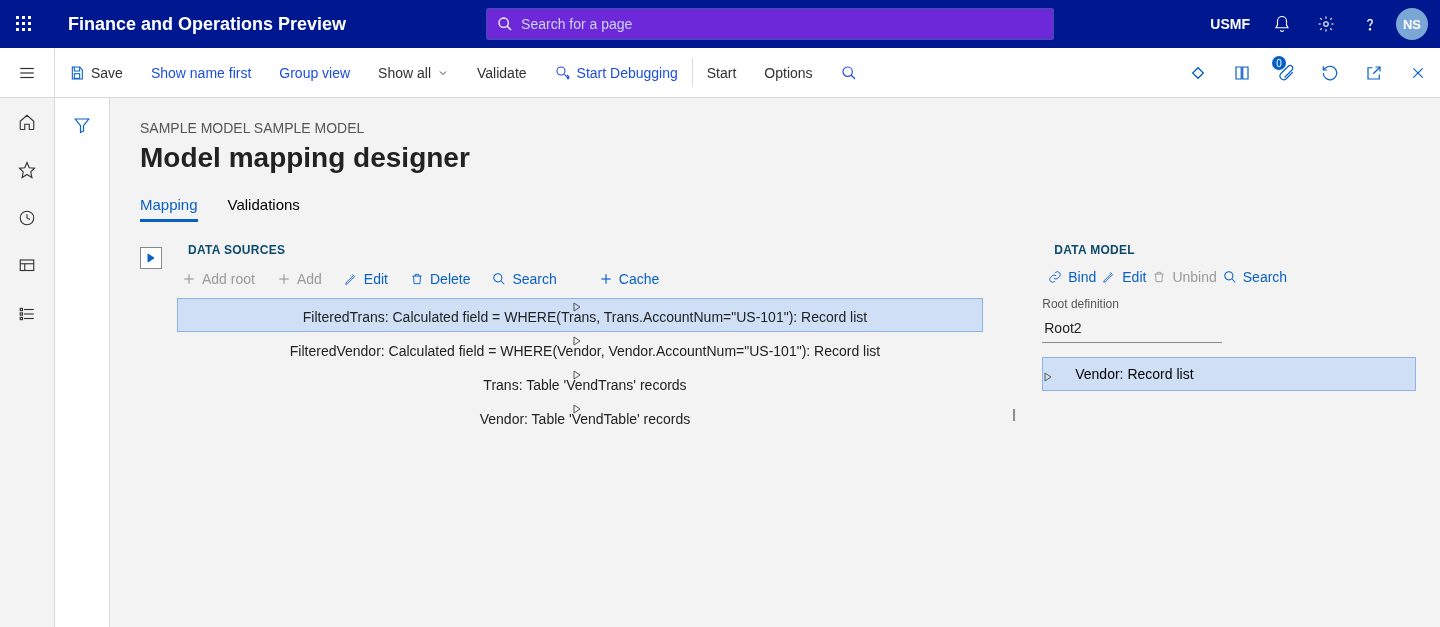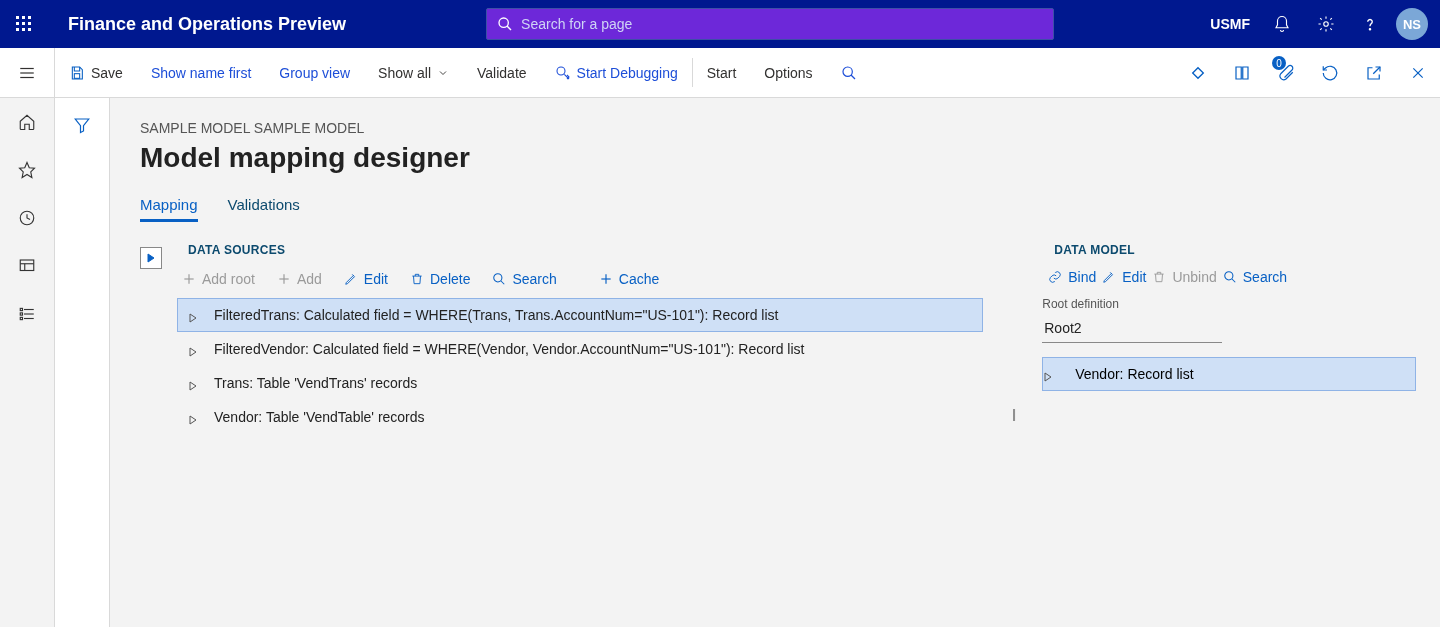--- a/index.html
+++ b/index.html
@@ -45,39 +45,39 @@
 
   
   .filtercol { position:absolute; left:55px; top:98px; width:55px; height:529px; background:#fff; border-right:1px solid #d9d9d9; display:flex; justify-content:center; padding-top:18px; }
   .filtercol svg { stroke:#0860c4; fill:none; }
 
   
   .main { position:absolute; left:110px; top:98px; right:0; bottom:0; background:#f3f3f3; padding:22px 24px 0 30px; }
   .crumb { font-size:14px; color:#555; }
   .page-title { font-size:28px; font-weight:600; margin-top:6px; color:#222; }
   .tabs { display:flex; gap:30px; margin-top:22px; border-bottom:1px solid transparent; }
-  .tab { font-size:15px; padding-bottom:6px; color:#0c4a6e; cursor:pointer; }
+  .tab { font-size:15px; padding-bottom:6px; color:#000000; cursor:pointer; }
   .tab.active { color:#0860c4; border-bottom:3px solid #0860c4; font-weight:400; }
 
   .columns { display:flex; margin-top:20px; gap:28px; align-items:flex-start; }
 
   
   .ds-panel { display:flex; align-items:flex-start; }
   .ds-handle { width:22px; height:22px; border:1px solid #888; display:flex; align-items:center; justify-content:center; margin-right:14px; margin-top:4px; background:#fff; }
   .ds-handle svg { stroke:#0860c4; fill:#0860c4; }
   .ds-body { width:808px; }
   .panel-h { font-size:12px; font-weight:700; letter-spacing:.3px; color:#0c4a6e;padding-left:12px; }
   .ds-toolbar { display:flex; gap:22px; margin:14px 0 10px 6px; align-items:center; font-size:14px; }
   .ds-btn { display:flex; align-items:center; gap:6px; cursor:pointer; }
   .ds-btn.disabled { color:#9a9a9a; }
   .ds-btn.blue { color:#0860c4; }
   .ds-btn svg { stroke:currentColor; fill:none; }
 
   .tree { border:1px solid transparent; }
-  .tree-row { display:flex; align-items:center; height:34px; font-size:14px; color:#222; padding-left:10px; border:1px solid transparent; }
+  .tree-row { display:flex; align-items:center; height:34px; font-size:14px; color:#222; padding-left:10px; border:1px solid transparent;flex-direction:column; }
   .tree-row.selected { background:#cfe0f6; border:1px solid #8fb3e6; }
   .tw { width:10px; height:10px; margin-right:16px; }
   .tw svg { stroke:#555; fill:#555; }
 
   
   .splitter { color:#888; font-size:12px; align-self:center; margin-top:150px; letter-spacing:-2px; }
 
   
   .dm-panel { width:406px; }
   .dm-toolbar { display:flex; gap:6px; margin:12px 0 12px 6px; font-size:14px; }

